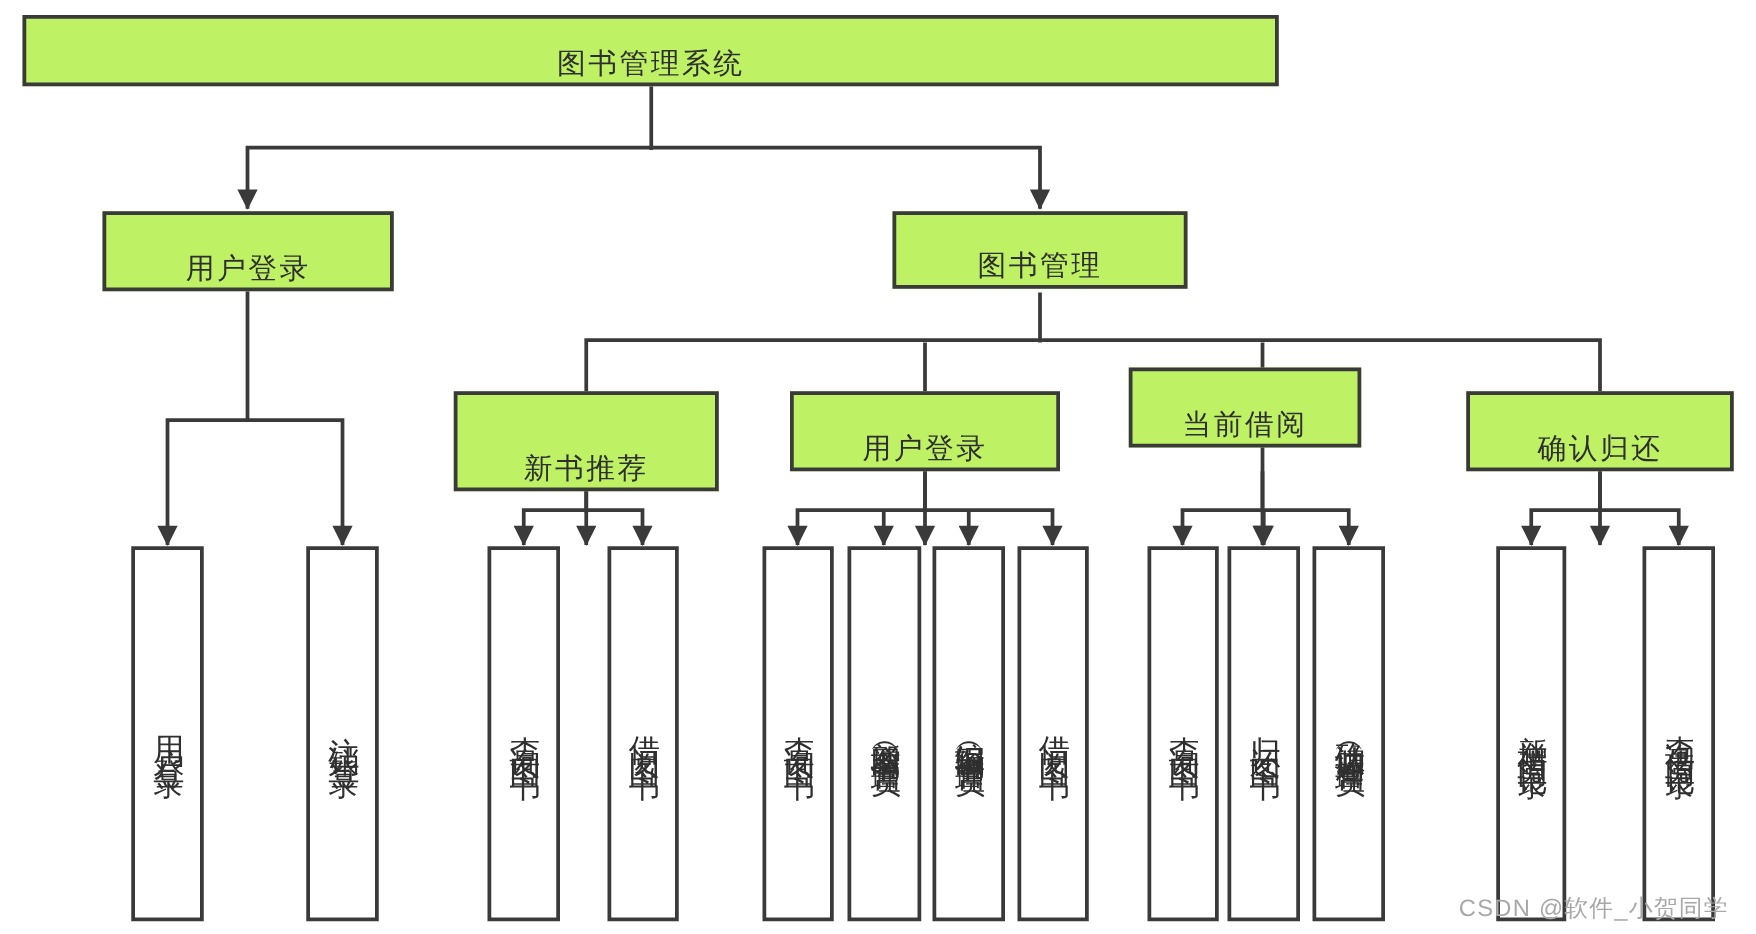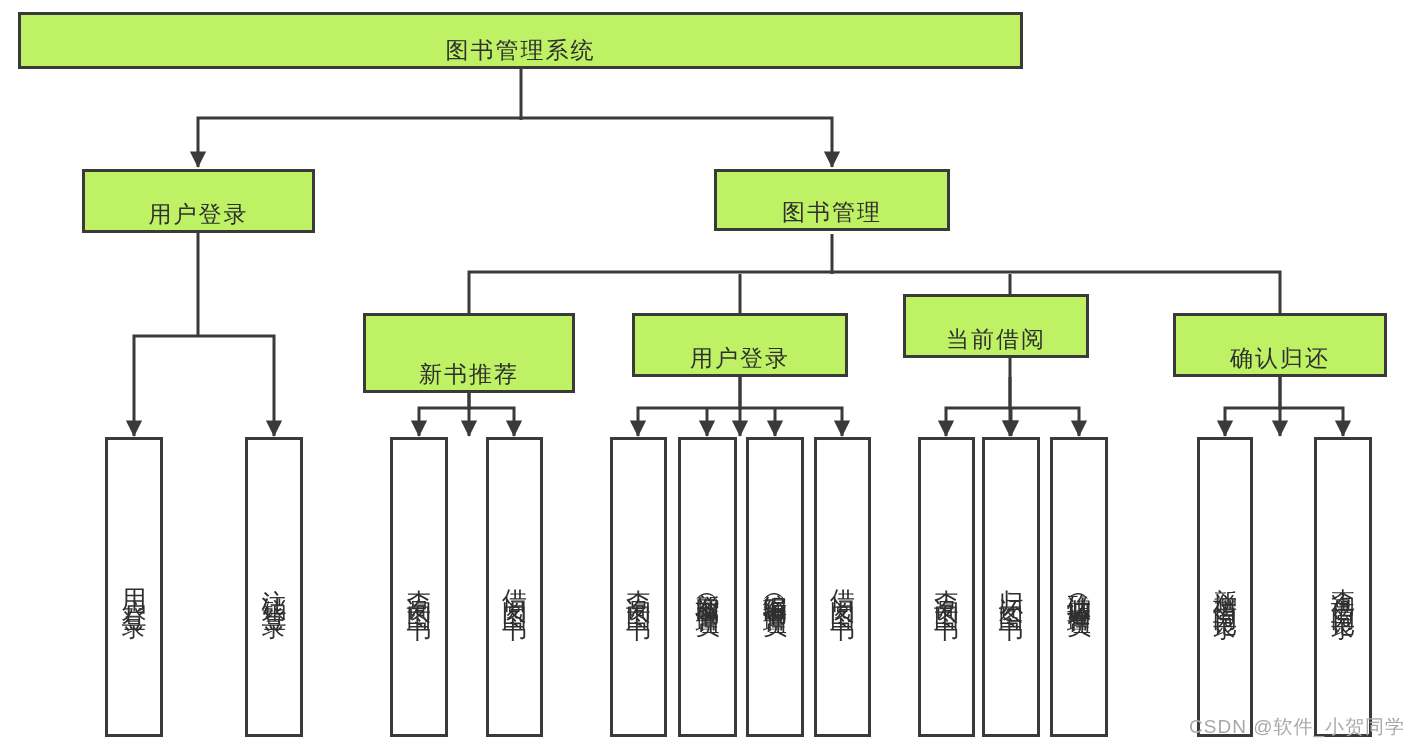--- a/index.html
+++ b/index.html
@@ -53,21 +53,21 @@
   #n-add-books{left:678px;top:437px;width:59px;height:300px;}
   #n-edit-books{left:746px;top:437px;width:58px;height:300px;}
   #n-borrow-books-2{left:814px;top:437px;width:57px;height:300px;}
   #n-query-books-3{left:918px;top:437px;width:57px;height:300px;}
   #n-return-books{left:982px;top:437px;width:58px;height:300px;}
   #n-confirm-return{left:1050px;top:437px;width:58px;height:300px;}
   #n-add-borrow-record{left:1197px;top:437px;width:56px;height:300px;}
   #n-query-borrow-record{left:1314px;top:437px;width:58px;height:300px;}
 
   #watermark{
-    position:absolute;right:0;top:714px;
+    position:absolute;right:22px;top:714px;
     font-size:19px;letter-spacing:1px;color:var(--wm);
     white-space:nowrap;z-index:5;
   }
 </style>
 </head>
 <body>
 
 <div id="canvas">
 
   <svg id="wires" viewBox="0 0 1405 747" xmlns="http://www.w3.org/2000/svg">

